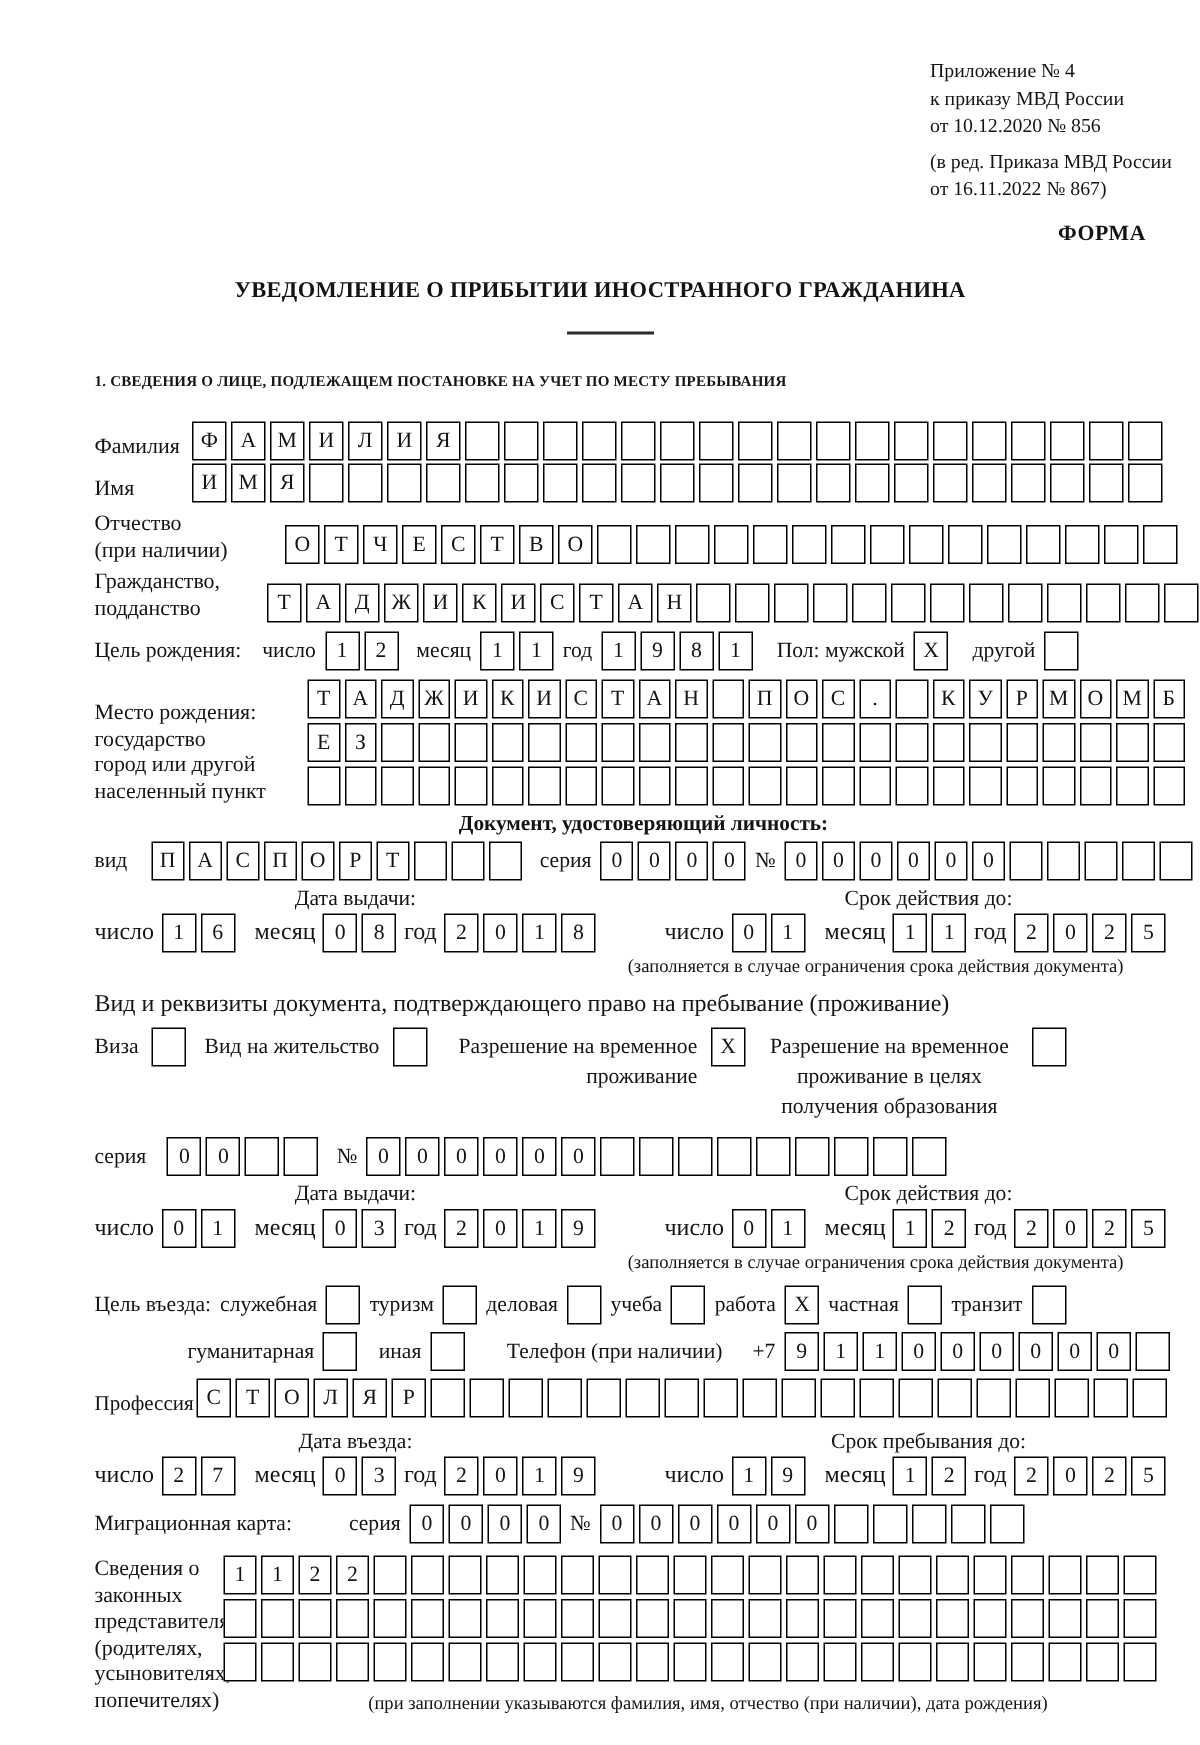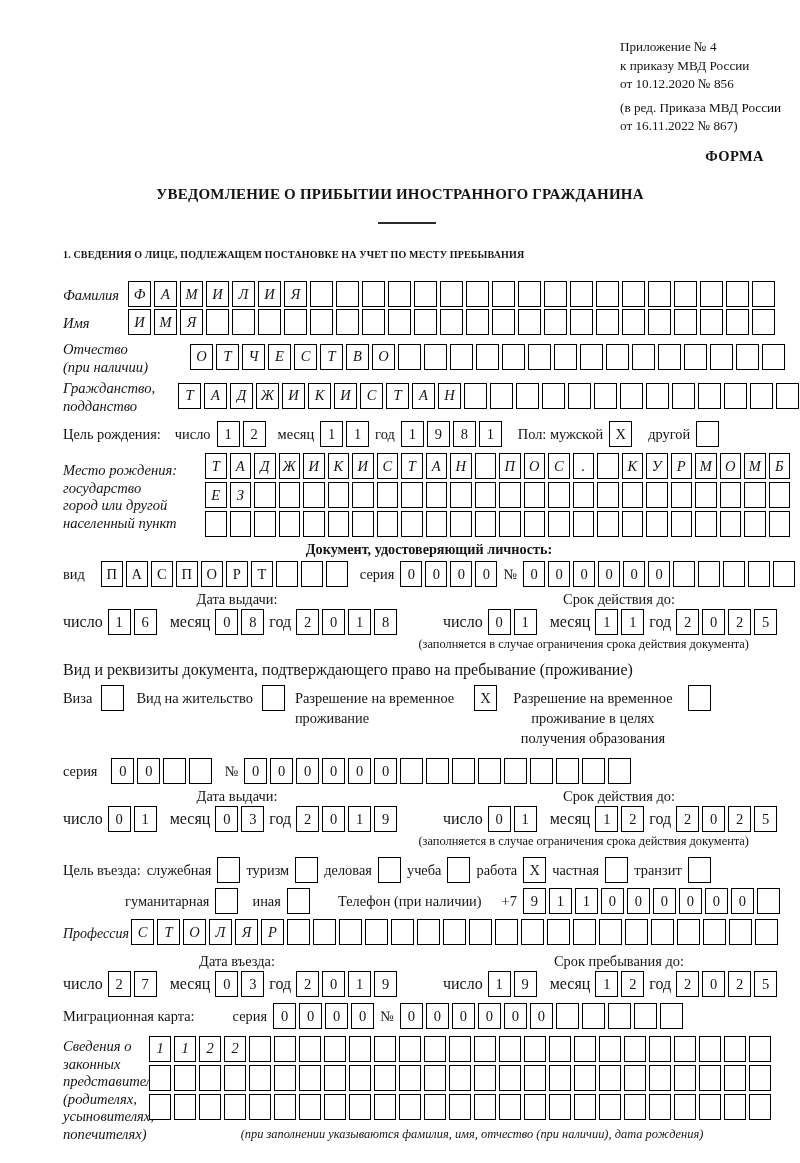--- a/index.html
+++ b/index.html
@@ -6,40 +6,40 @@
   .page{position:relative;width:800px;height:1150px;background:#fff;color:#141414;
         font-family:"Liberation Serif", serif;overflow:hidden;}
   .hdr{position:absolute;left:620px;top:38px;font-size:13.2px;line-height:18.5px;}
   .hdr .gap{margin-top:5px;}
   .forma{position:absolute;top:148px;right:36px;font-weight:bold;font-size:14.5px;letter-spacing:.4px;}
   .title{position:absolute;top:182px;left:0;width:100%;text-align:center;font-weight:bold;
          font-size:15px;line-height:25px;letter-spacing:.2px;}
   .blank-line{display:inline-block;width:58px;height:14px;border-bottom:2px solid #2a2a2a;margin-left:14px;}
   .sec1{position:absolute;top:249px;left:63px;width:730px;font-weight:bold;font-size:10px;letter-spacing:.15px;}
   .form{position:absolute;top:281px;left:63px;width:732px;}
-  .frow{display:flex;align-items:center;font-style:italic;}
+  .frow{display:flex;align-items:flex-end;}
   .lbl{flex:none;font-size:14.6px;line-height:17.5px;padding-top:4px;white-space:pre-line;}
   .cells{display:inline-flex;gap:3px;flex:none;}
   .cell{flex:none;width:23px;height:26px;border:1.6px solid #000;box-sizing:border-box;
         display:inline-flex;align-items:center;justify-content:center;font-size:14.5px;background:#fff;}
   .cells.sm .cell{width:21.5px;}
   .cells.xs .cell{width:22px;}
   .stack{display:flex;flex-direction:column;gap:3px;}
   .center-bold{font-weight:bold;font-size:14.2px;text-align:center;margin:1px 0 3px 0;}
   .date-section{display:flex;justify-content:space-between;margin-top:3px;}
   .date-col{width:348px;}
   .date-col.right{width:352px;}
   .date-heading{text-align:center;font-size:14.4px;margin-bottom:1px;}
   .dmy{display:flex;align-items:center;gap:5px;}
   .fill-note{text-align:right;padding-right:46px;font-size:12.4px;margin-top:2px;}
   .plain{font-size:16px;line-height:23px;}
   .opts{display:flex;align-items:flex-start;margin-top:4px;}
   .opt{display:flex;align-items:flex-start;gap:9px;}
   .opt .olbl{font-size:14.4px;line-height:20px;padding-top:3px;}
-  .opt .olbl.c2{width:170px;text-align:left;}
+  .opt .olbl.c2{width:170px;text-align:right;}
   .opt .olbl.c3{width:172px;text-align:center;}
   .hrow{display:flex;align-items:center;gap:6px;}
   .hrow .t{font-size:14.4px;white-space:nowrap;}
   .note-center{text-align:center;font-size:12.4px;margin-top:4px;}
   .mb2{margin-bottom:2px;}.mb4{margin-bottom:4px;}.mb5{margin-bottom:5px;}
   .mb6{margin-bottom:6px;}.mb8{margin-bottom:8px;}.mb10{margin-bottom:10px;}
 </style>
 </head>
 <body>
 

